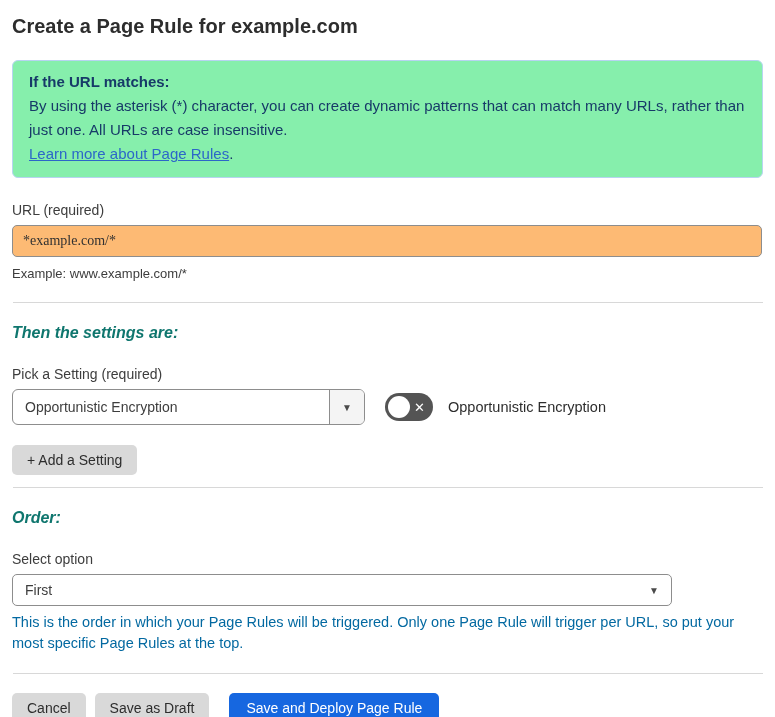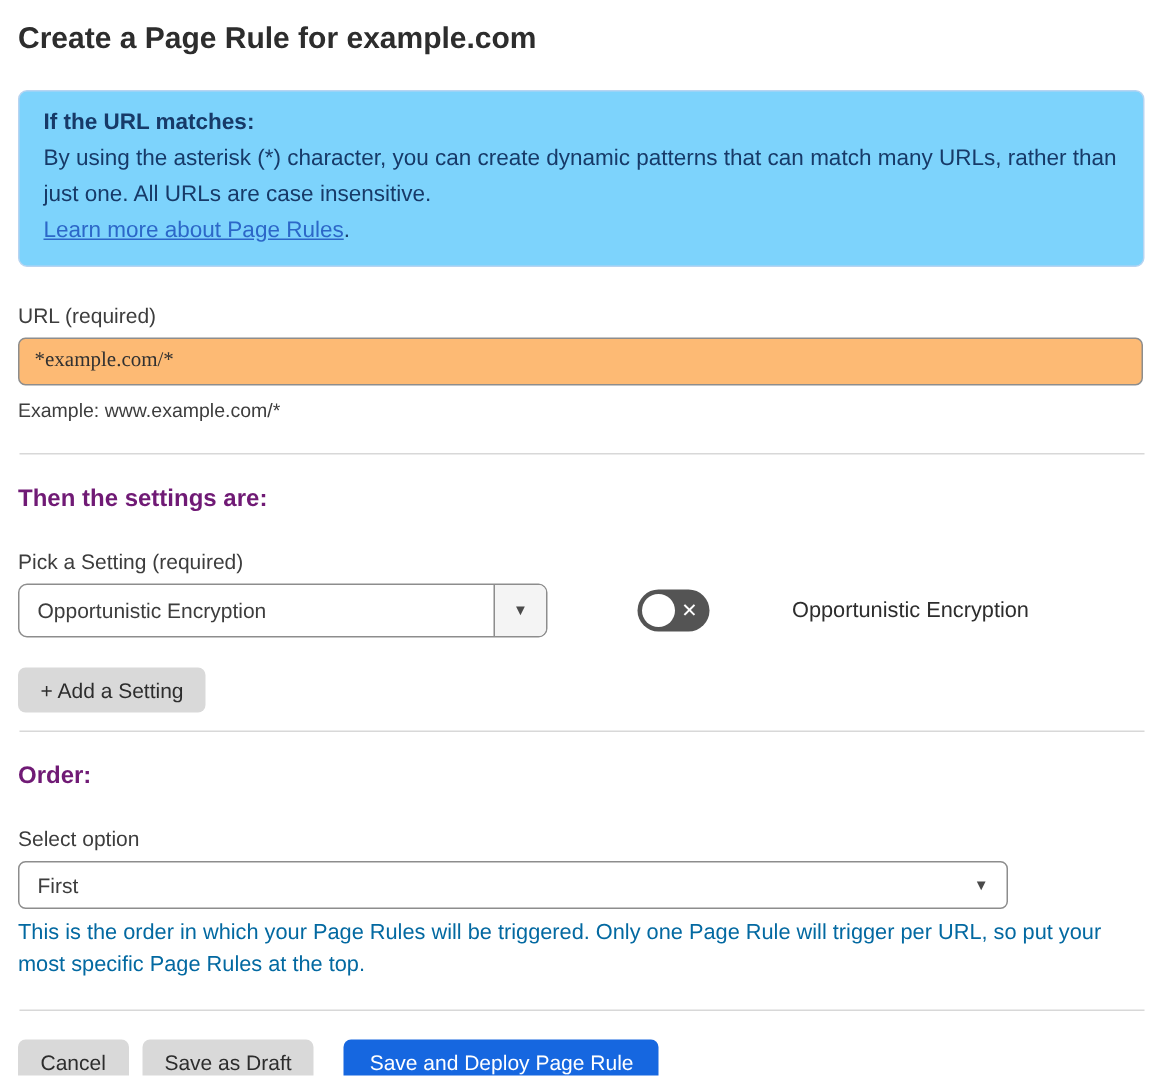--- a/index.html
+++ b/index.html
@@ -18,21 +18,21 @@
   h1.page-title {
     margin: 2px 0 0 0;
     font-size: 20px;
     line-height: 24px;
     font-weight: 700;
     color: #2d2d2d;
   }
 
   .info-box {
     margin-top: 22px;
-    background: #7dd3fc;
+    background: #86efac;
     border: 1px solid #b7d4f1;
     border-radius: 6px;
     padding: 9px 16px 11px 16px;
     font-size: 15px;
     line-height: 24px;
     color: #173a68;
   }
   .info-box .info-heading { font-weight: 700; }
   .info-box a.info-link {
     color: #2c67c8;
@@ -73,29 +73,29 @@
     border: none;
     border-top: 1px solid #d8d8d8;
     height: 0;
     width: 750px;
   }
 
   .section-heading {
     margin: 20px 0 0 0;
     font-size: 16px;
     font-weight: 700;
-    color: #701a75;
+    color: #0f766e;
     line-height: 19px;
+    font-style: italic;
   }
 
   .setting-row {
     margin-top: 7px;
     display: flex;
     align-items: center;
-    gap: 40px;
   }
 
   .select-group {
     width: 353px;
     height: 36px;
     border: 1px solid #8d8d8d;
     border-radius: 6px;
     background: #fff;
     display: flex;
     align-items: stretch;

